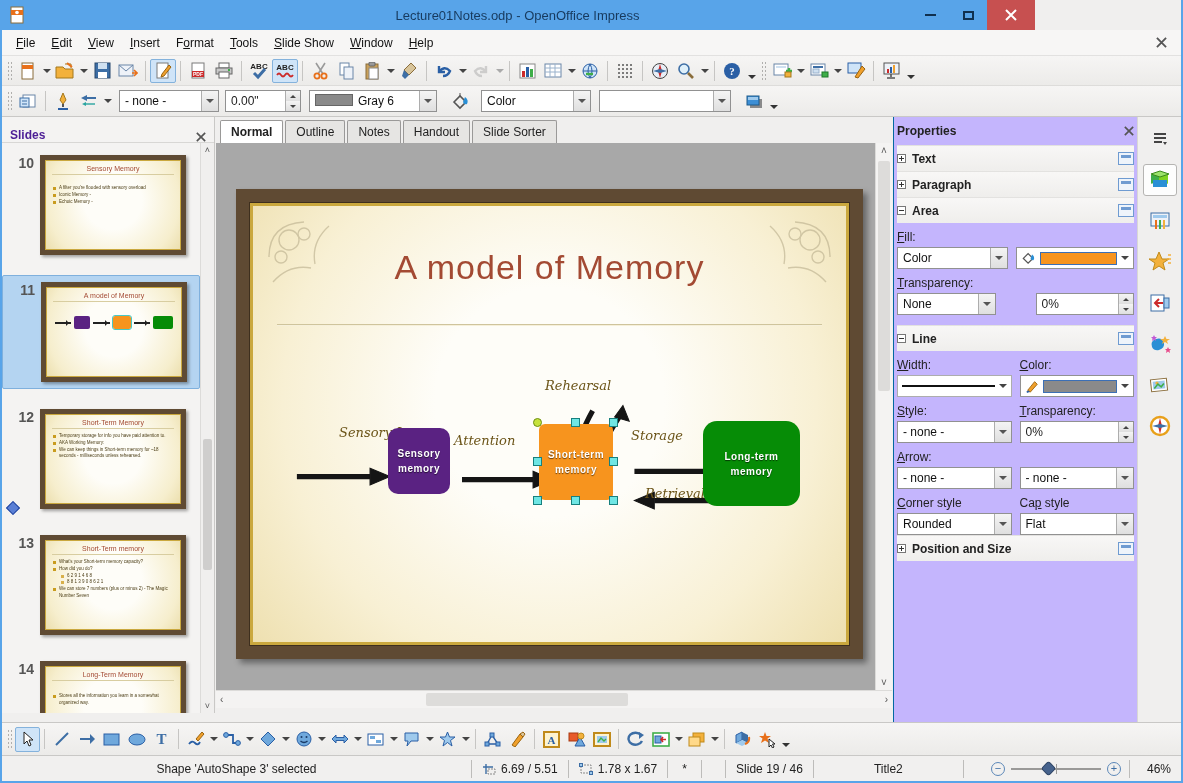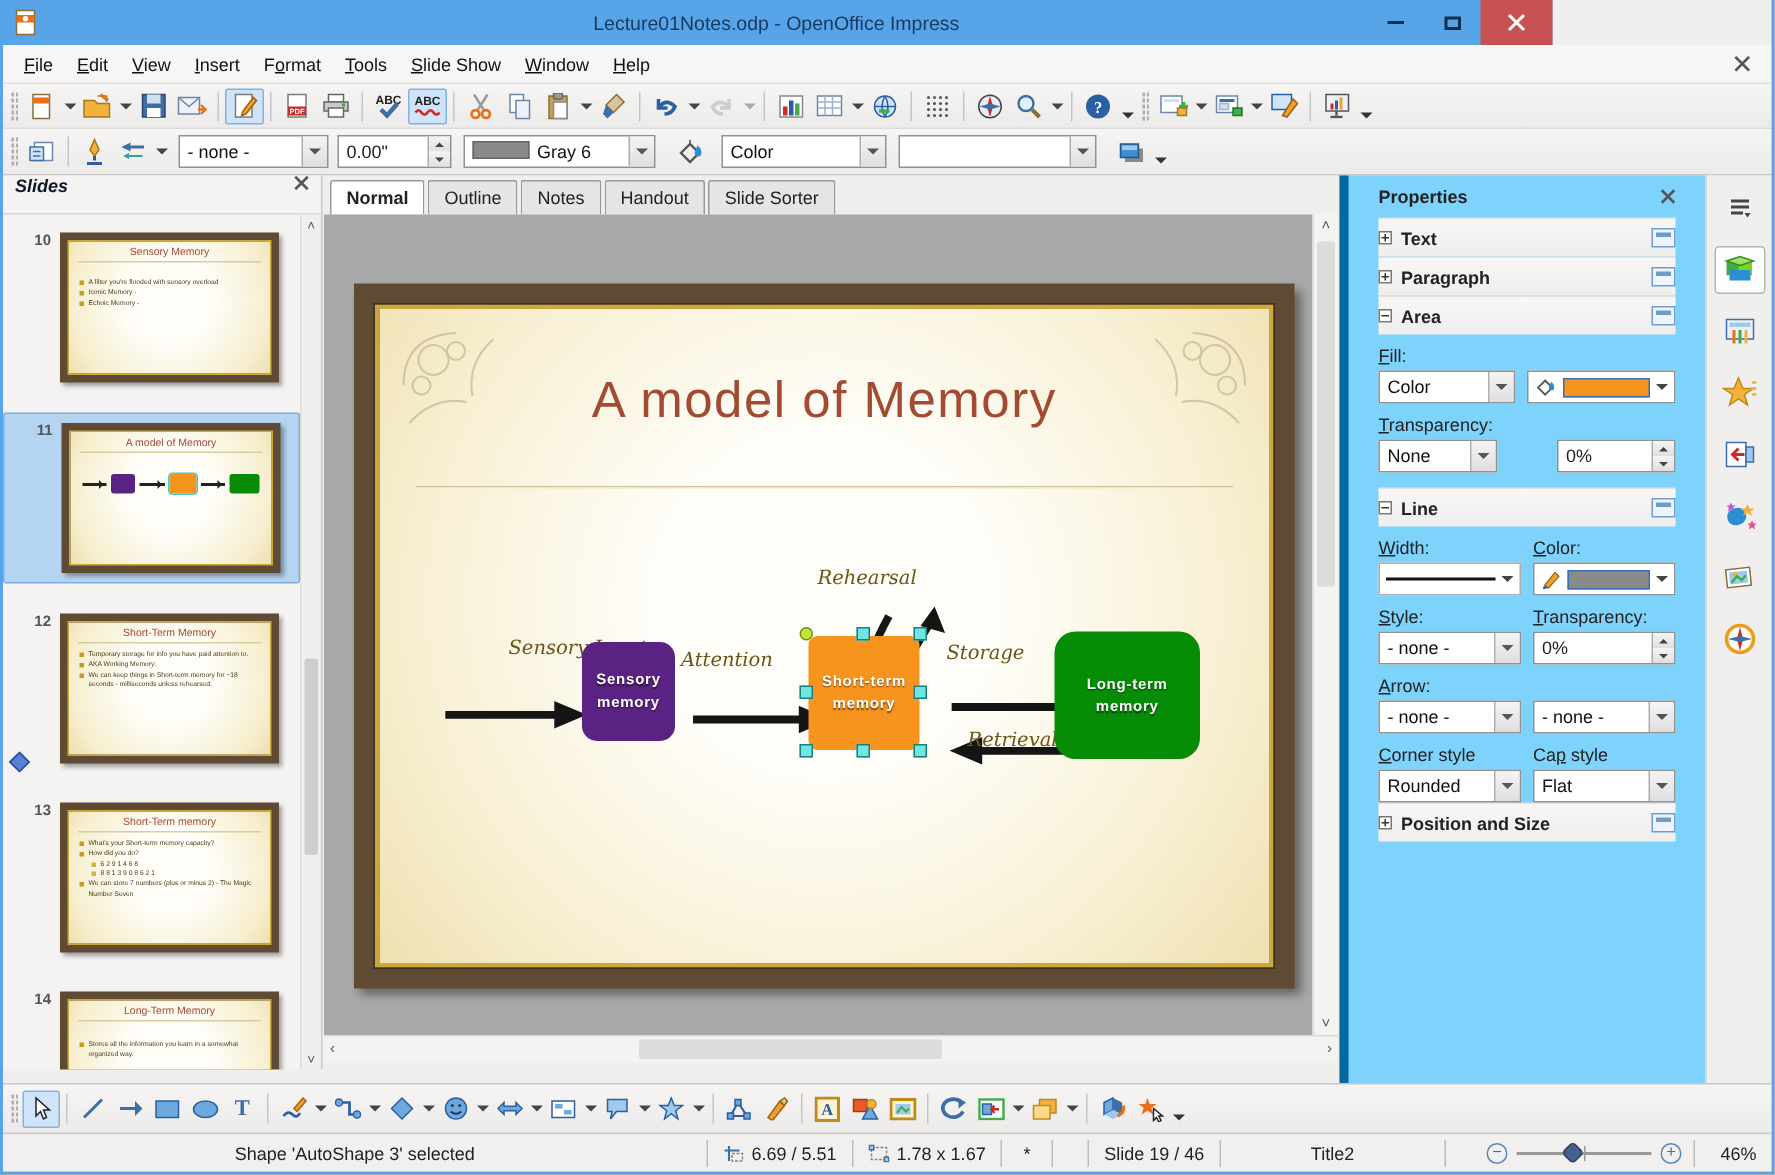--- a/index.html
+++ b/index.html
@@ -47,26 +47,26 @@
   .spin .sval { padding:0 5px; flex:1; }
   .spin .sarr { width:15px; height:100%; display:flex; flex-direction:column; border-left:1px solid #adadad; }
   .spin .sarr i { flex:1; display:flex; align-items:center; justify-content:center; background:linear-gradient(#f4f4f4,#dfdfdf); }
   .spin .sarr i.up::after { content:""; border:3px solid transparent; border-bottom-color:#444; margin-bottom:3px;}
   .spin .sarr i.dn::after { content:""; border:3px solid transparent; border-top-color:#444; margin-top:3px;}
   .swatch { display:inline-block; height:12px; border:1px solid #666; }
   
   .main { position:absolute; left:0; top:117px; width:1179px; height:605px; }
   
   .spanel { position:absolute; left:0; top:0; width:213px; height:596px; background:#f4f3f2; border-right:1px solid #c9c8c6; }
-  .spanel-h { height:26px; display:flex; align-items:flex-start; padding:0 8px; font-weight:bold; color:#0f172a; border-bottom:1px solid #d8d7d5;font-style:italic; }
+  .spanel-h { height:26px; display:flex; align-items:flex-end; padding:0 8px; font-weight:bold; color:#4c1d95; border-bottom:1px solid #d8d7d5; }
   .spanel-h .x { margin-left:auto; }
   .slist { position:absolute; left:0; top:26px; right:14px; bottom:0; overflow:hidden; padding-top:6px; }
   .srow { position:relative; display:flex; margin:0 0 14px 0; padding:6px 4px 6px 0; }
   .srow.sel { background:#b4d4f1; border:1px solid #7fb0dd; border-radius:2px; }
-  .snum { width:38px; text-align:right; padding-right:6px; color:#555; font-size:10px; font-weight:bold; }
+  .snum { width:38px; text-align:right; padding-right:6px; color:#555; font-size:14px; font-weight:bold; }
   .thumb { width:146px; height:100px; background:#5f4a33; padding:5px; box-shadow:2px 2px 3px rgba(0,0,0,.35); }
   .thumb-in { width:100%; height:100%; border:1px solid #caa83e; background:radial-gradient(circle at 50% 45%, #fefdf8 35%, #f6eecd 80%, #ecdfae 100%); padding:4px 6px; overflow:hidden; }
   .tt { text-align:center; color:#a34a33; font-size:7px; border-bottom:1px solid #d8cda0; padding-bottom:2px; margin-bottom:4px; white-space:nowrap; }
   .tb-line { font-size:4.5px; color:#4a3c14; line-height:1.5; display:flex; }
   .tb-line::before { content:""; width:3px; height:3px; background:#c99c1e; margin:2px 3px 0 1px; flex:none; }
   .tb-line.ind { margin-left:8px; }
   .tb-line.ind::before { background:#d8b04a; }
   .minidia { display:flex; align-items:center; gap:3px; margin-top:14px; padding:0 2px; }
   .mbox { height:13px; border-radius:2px; flex:none; }
   .marr { flex:1; height:2px; background:#222; position:relative; }
@@ -95,21 +95,21 @@
   .slide-frame { width:100%; height:100%; border:3px solid #caa83e; outline:1px solid #3e2f1e; background:radial-gradient(circle at 50% 45%, #fefdf8 30%, #f8f0d4 70%, #eee0b0 100%); position:relative; overflow:hidden; }
   .stitle { position:absolute; left:0; top:42px; width:100%; text-align:center; font-size:34px; color:#a34a33; letter-spacing:1px; }
   .shr { position:absolute; left:4%; top:118px; width:92%; border-top:1px solid #cfc49c; border-bottom:1px solid #f6f0da; }
   .flour { position:absolute; opacity:.6; }
   .dsvg { position:absolute; left:0; top:0; width:627px; height:470px; }
   .dlabel { position:absolute; font-family:"DejaVu Serif", serif; font-style:italic; font-size:13px; color:#6b5418; white-space:nowrap; }
   .dbox { position:absolute; border-radius:10px; color:#fff; font-weight:bold; font-size:10px; letter-spacing:.5px; display:flex; align-items:center; justify-content:center; text-align:center; text-shadow:0 1px 1px rgba(0,0,0,.6); line-height:1.5; }
   .hnd { position:absolute; width:9px; height:9px; background:#6fe6e4; border:1px solid #17807e; }
   .hnd.rot { background:#c6e23c; border-color:#6d8f12; border-radius:50%; }
   
-  .props { position:absolute; left:891px; top:0; width:244px; height:605px; background:#7dd3fc; border-left:6px solid #0369a1; padding:0 20px; }
+  .props { position:absolute; left:891px; top:0; width:244px; height:605px; background:#c4b5fd; border-left:1px solid #0369a1; padding:0 3px; }
   .props-h { height:28px; display:flex; align-items:center; font-weight:bold; font-size:12px; color:#222; }
   .props-h .x { margin-left:auto; }
   .sect { height:26px; display:flex; align-items:center; gap:6px; border-top:1px solid #e3e2e0; background:linear-gradient(#f8f7f6,#efeeec); font-weight:bold; color:#222; }
   .pm { width:9px; height:9px; border:1px solid #777; background:#fff; position:relative; flex:none; }
   .pm::before { content:""; position:absolute; left:1px; right:1px; top:3px; height:1px; background:#333; }
   .pm.plus::after { content:""; position:absolute; top:1px; bottom:1px; left:3px; width:1px; background:#333; }
   .dlg { margin-left:auto; width:16px; height:13px; border:1px solid #6f9bd1; background:#eef4fb; position:relative; flex:none;}
   .dlg::before { content:""; position:absolute; left:2px; right:2px; top:2px; height:3px; background:#6f9bd1; }
   .plabel { margin:7px 0 3px; color:#222; }
   .plabel u { text-decoration:underline; }

